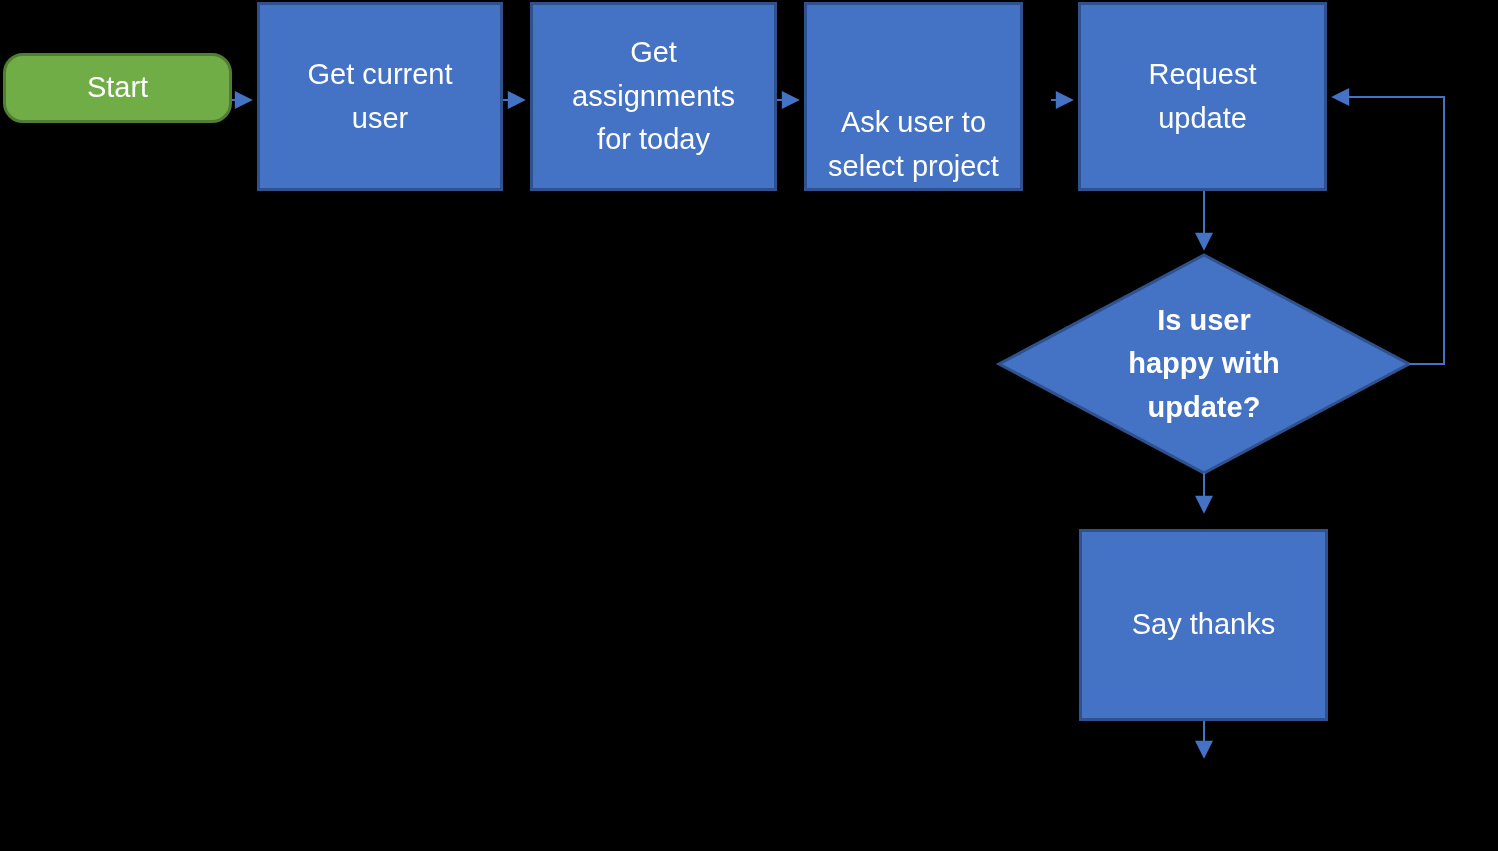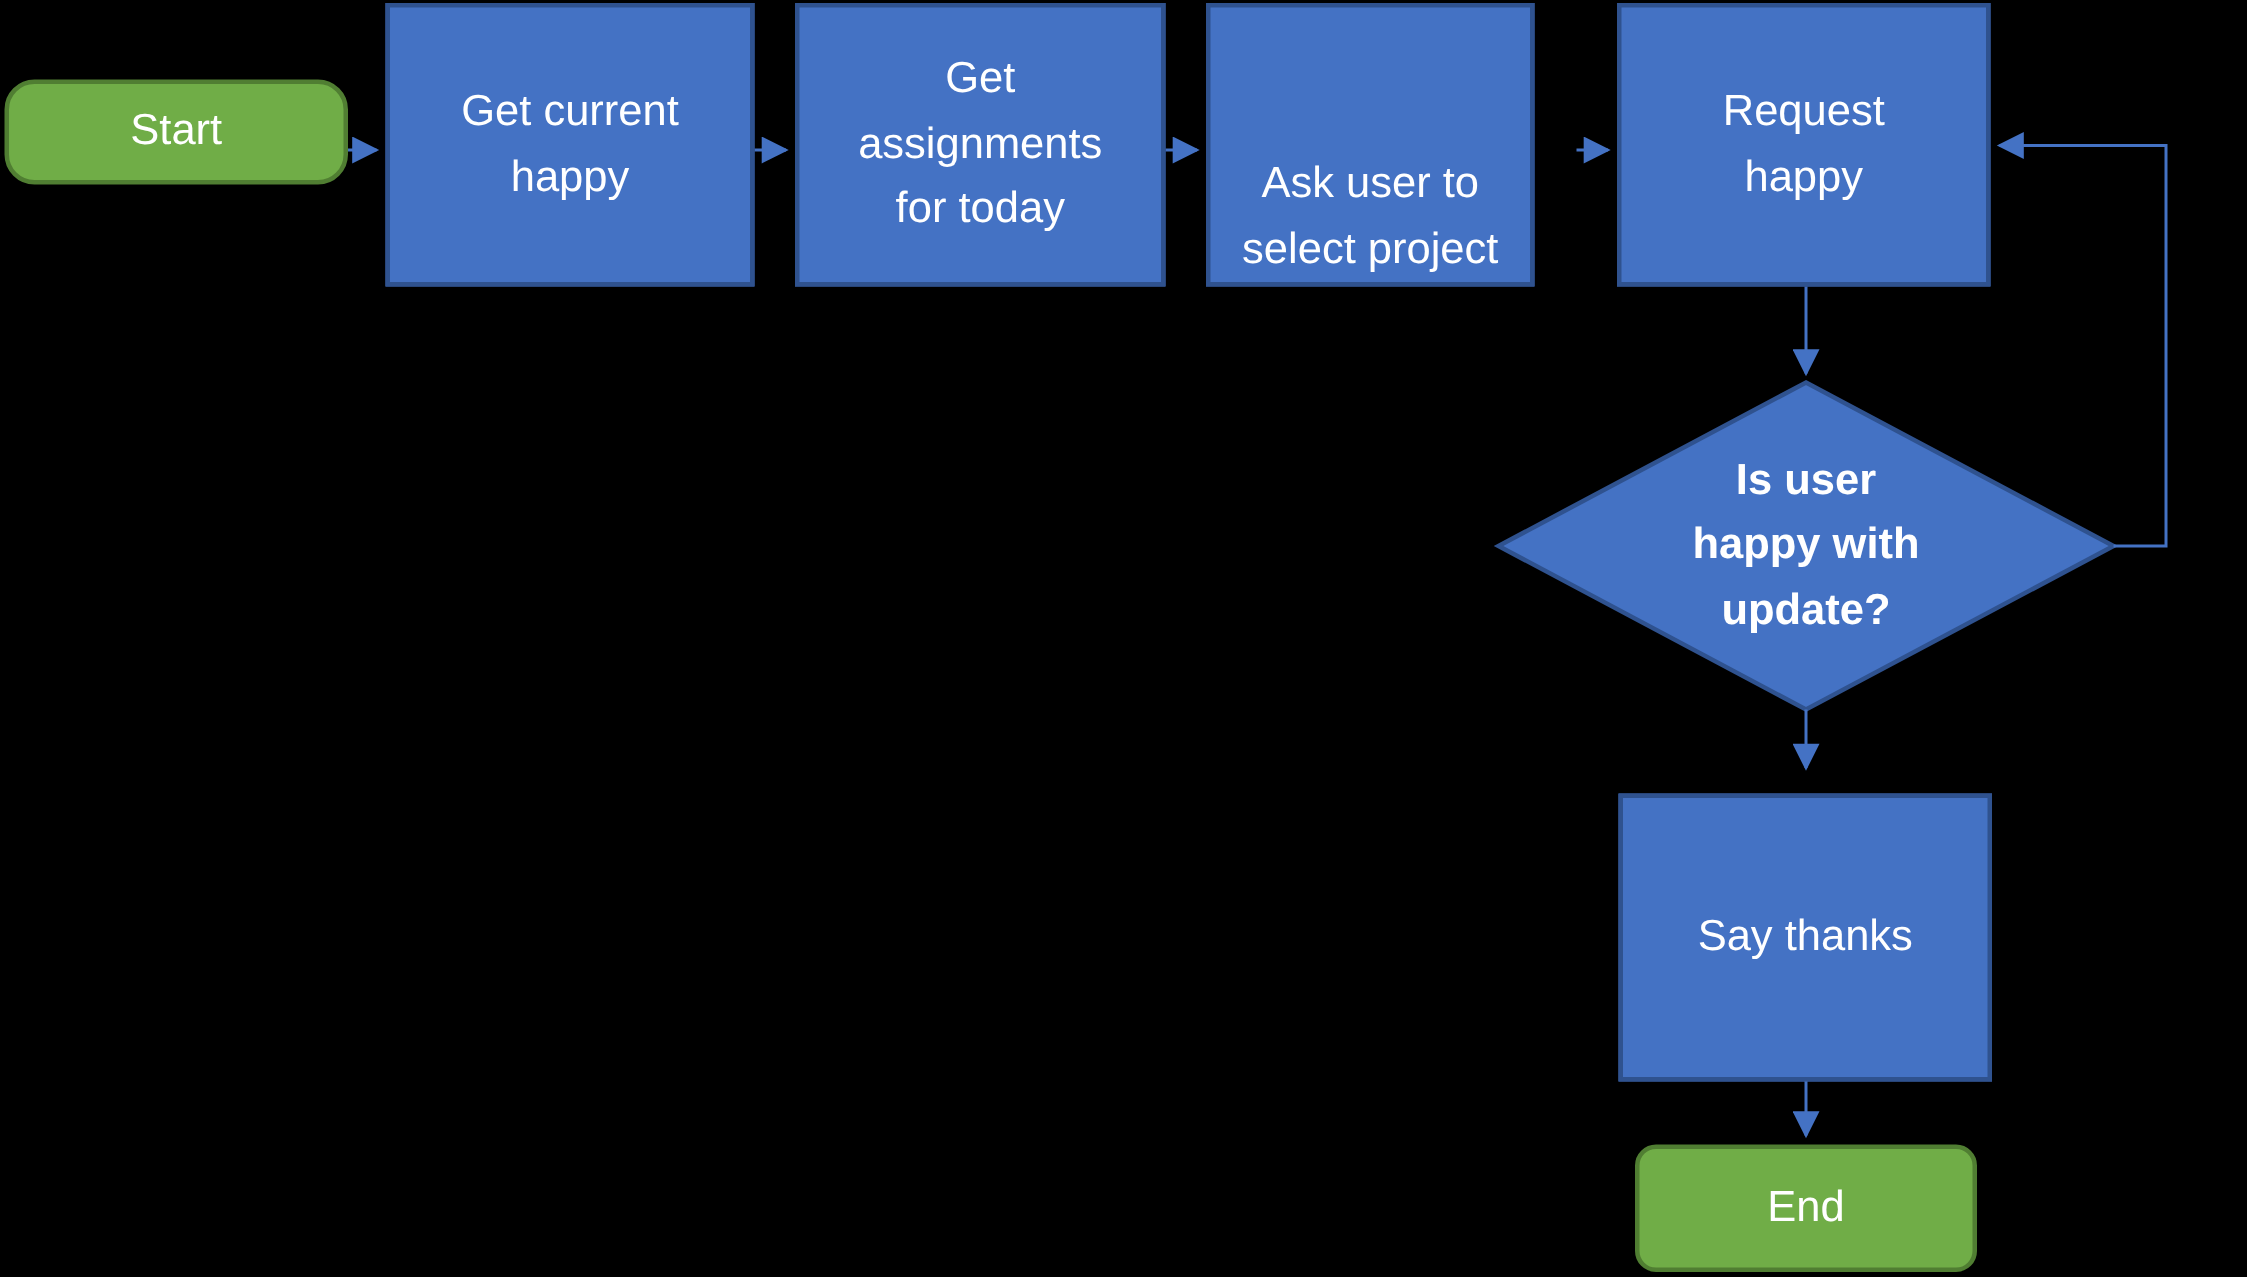--- a/index.html
+++ b/index.html
@@ -82,46 +82,43 @@
     <path d="M1204 473 L1204 512" fill="none" stroke="#4472C4" stroke-width="2" marker-end="url(#arrowhead)"></path>
     <path d="M1204 710 L1204 757" fill="none" stroke="#4472C4" stroke-width="2" marker-end="url(#arrowhead)"></path>
   </svg>
 
   <div class="node terminator" id="node-start">
     <span>Start</span>
   </div>
 
   <div class="node process" id="node-get-current-user">
     <span>Get current
-happy</span>
+user</span>
   </div>
 
   <div class="node process" id="node-get-assignments">
     <span>Get
 assignments
 for today</span>
   </div>
 
   <div class="node process" id="node-ask-select">
     <span>Ask user to
 select project</span>
   </div>
 
   <div class="node process" id="node-request-update">
     <span>Request
-happy</span>
+update</span>
   </div>
 
   <div class="node decision-label" id="node-decision-label">
     <span>Is user
 happy with
 update?</span>
   </div>
 
   <div class="node process" id="node-say-thanks">
     <span>Say thanks</span>
   </div>
 
-  <div class="node terminator" id="node-end">
-    <span>End</span>
-  </div>
 
 </div>
 
 </body></html>

